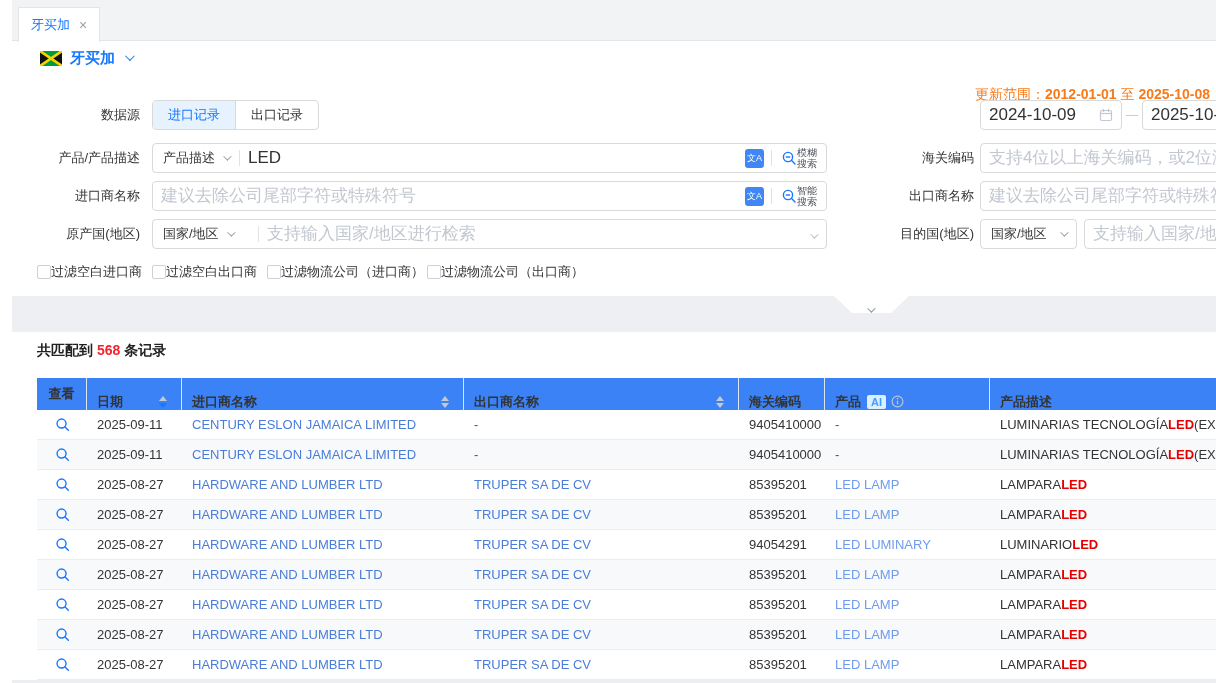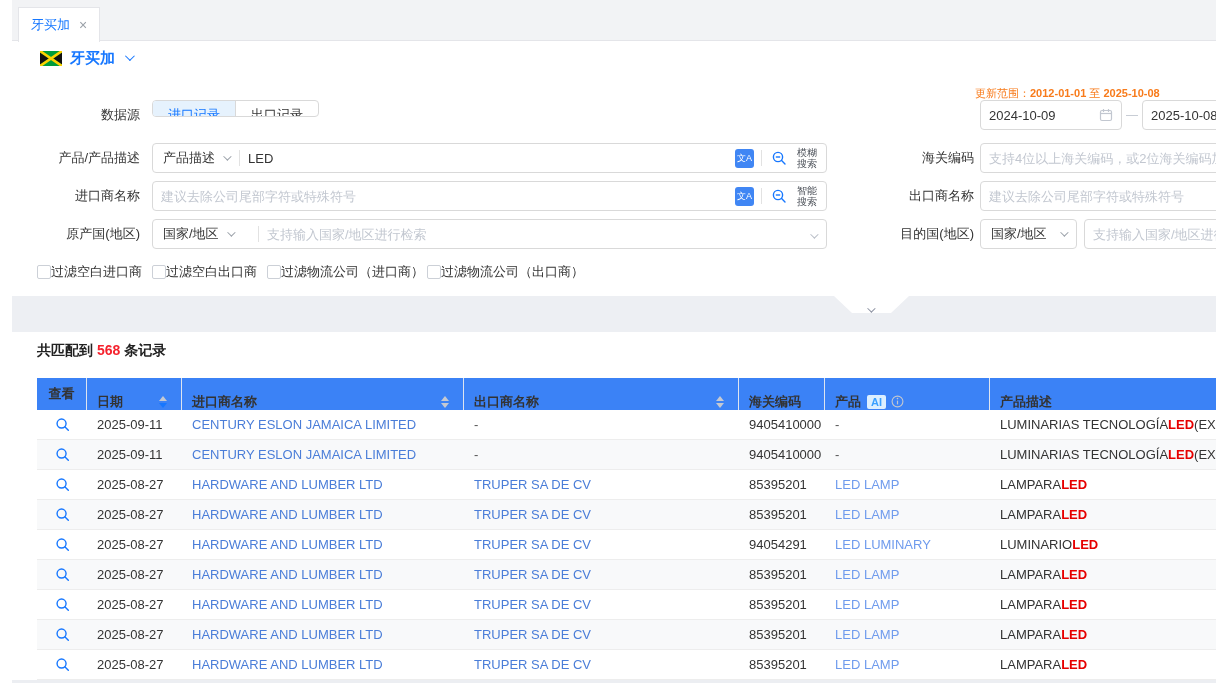--- a/index.html
+++ b/index.html
@@ -13,36 +13,36 @@
   .tab .close { color:#9aa0a8; font-size:14px; line-height:1; cursor:pointer; }
 
   
   .country { position:absolute; left:28px; top:49px; display:flex; align-items:center; gap:8px; cursor:pointer; }
   .country .cname { color:#1677ff; font-size:15px; font-weight:bold; }
   .chev { display:inline-block; width:7px; height:7px; border-right:1.5px solid currentColor; border-bottom:1.5px solid currentColor; transform:rotate(45deg) translateY(-2px); }
   .country .chev { color:#1677ff; margin-left:2px; margin-top:-3px; }
 
   
   .flabel { position:absolute; width:128px; text-align:right; font-size:13px; color:#333; line-height:30px; }
-  .seg { position:absolute; left:140px; top:100px; height:17px; display:flex; border:1px solid #d9d9d9; border-radius:4px; overflow:hidden; background:#fff; }
+  .seg { position:absolute; left:140px; top:100px; height:30px; display:flex; border:1px solid #d9d9d9; border-radius:4px; overflow:hidden; background:#fff; }
   .seg .opt { padding:0 15px; line-height:28px; font-size:13px; color:#333; cursor:pointer; }
   .seg .opt.active { background:#e6f2fd; color:#1677ff; }
   .seg .opt + .opt { border-left:1px solid #d9d9d9; }
 
-  .update-range { position:absolute; left:963px; top:86px; font-size:11px; color:#f87b1b; white-space:nowrap; }
+  .update-range { position:absolute; left:963px; top:86px; font-size:14px; color:#f87b1b; white-space:nowrap; }
   .update-range b { font-weight:bold; }
 
   .inputbox { position:absolute; height:30px; border:1px solid #d9d9d9; border-radius:4px; background:#fff; display:flex; align-items:center; }
-  .inputbox input { border:none; outline:none; flex:1; min-width:0; height:100%; padding:0 8px; font-size:13px; color:#333; font-family:inherit; background:transparent; }
+  .inputbox input { border:none; outline:none; flex:1; min-width:0; height:100%; padding:0 8px; font-size:17px; color:#333; font-family:inherit; background:transparent; }
   .inputbox input::placeholder { color:#c2c7d0; }
   .divider { width:1px; height:16px; background:#e2e2e2; flex:none; }
   .selectpart { display:flex; align-items:center; gap:8px; padding:0 10px; font-size:13px; color:#333; cursor:pointer; flex:none; height:100%; }
   .selectpart .chev { width:6px; height:6px; color:#9aa0a8; }
   .transbtn { flex:none; width:19px; height:19px; background:#4086f4; border-radius:3px; color:#fff; font-size:9px; font-weight:normal; display:flex; align-items:center; justify-content:center; margin:0 7px; cursor:pointer; }
-  .searchbtn { flex:none; display:flex; align-items:center; gap:10px; padding:0 9px; cursor:pointer; }
+  .searchbtn { flex:none; display:flex; align-items:center; gap:0; padding:0 9px; cursor:pointer; }
   .searchbtn .stxt { font-size:10px; line-height:11px; color:#4a4f57; }
   .dropchev { flex:none; margin-right:10px; }
   .dropchev .chev { width:6px; height:6px; color:#b8bdc6; }
   .dash { position:absolute; left:1112px; width:16px; text-align:center; color:#c2c7d0; font-size:12px; line-height:30px; }
 
   .checkitem { position:absolute; top:263px; display:flex; align-items:center; cursor:pointer; }
   .checkbox { width:14px; height:14px; border:1px solid #ccd0d7; border-radius:2px; background:#fff; }
   .checkitem span.cl { font-size:13px; color:#333; }
 
   

